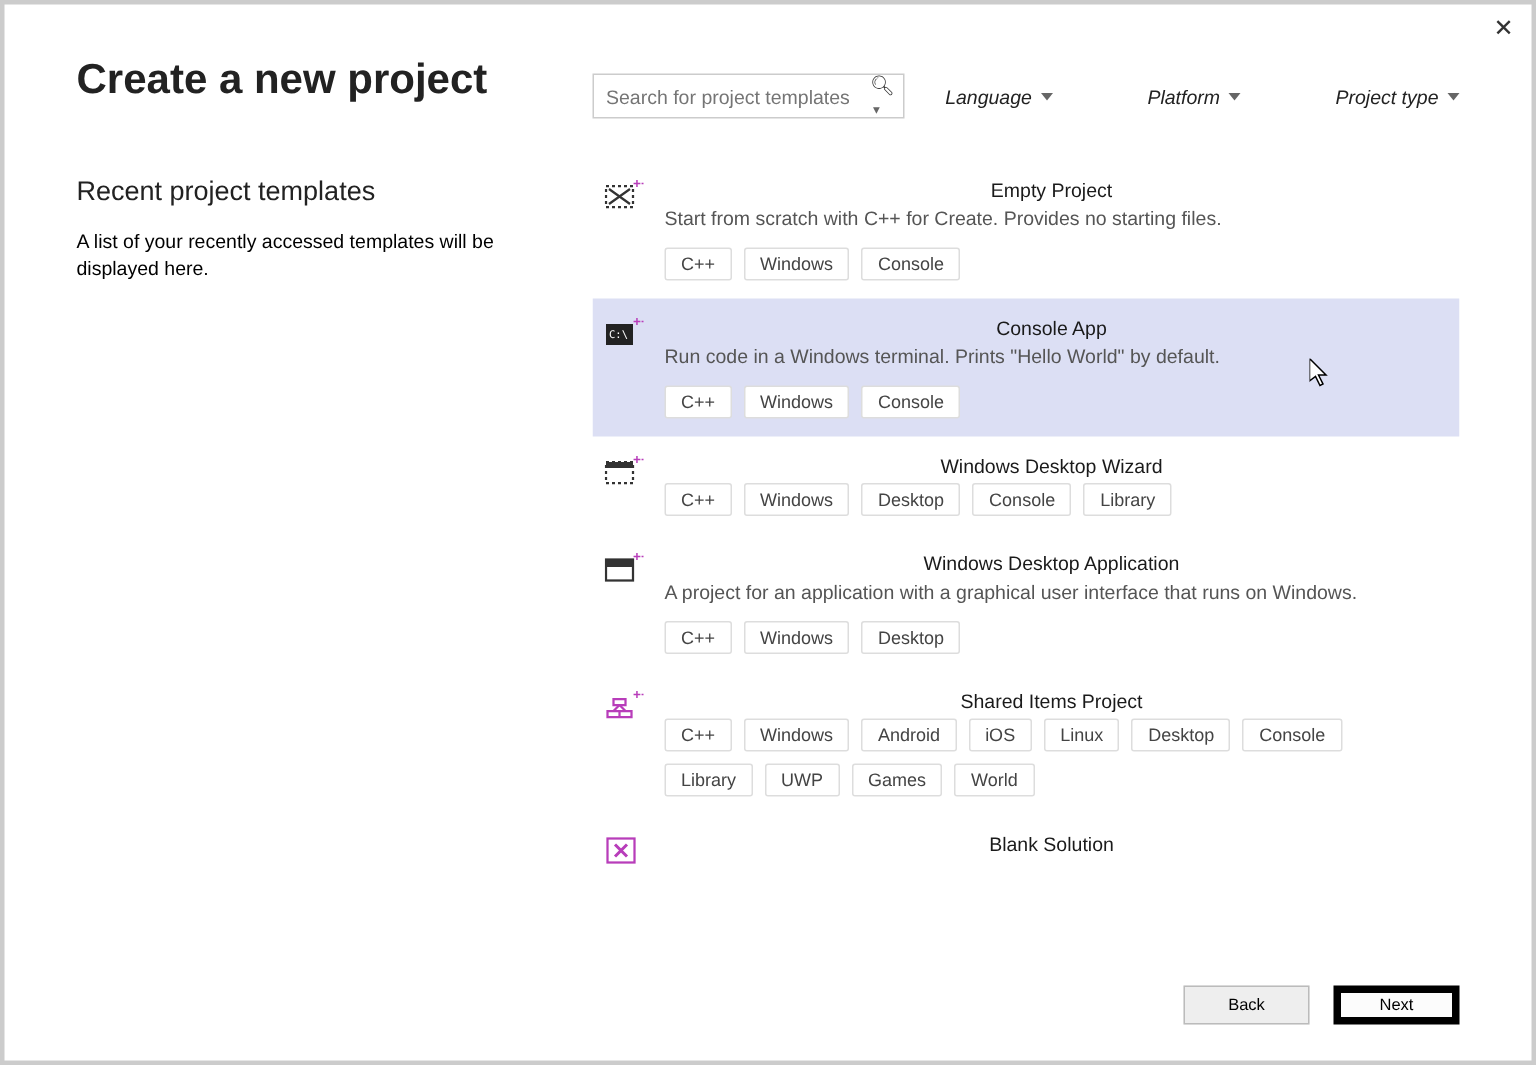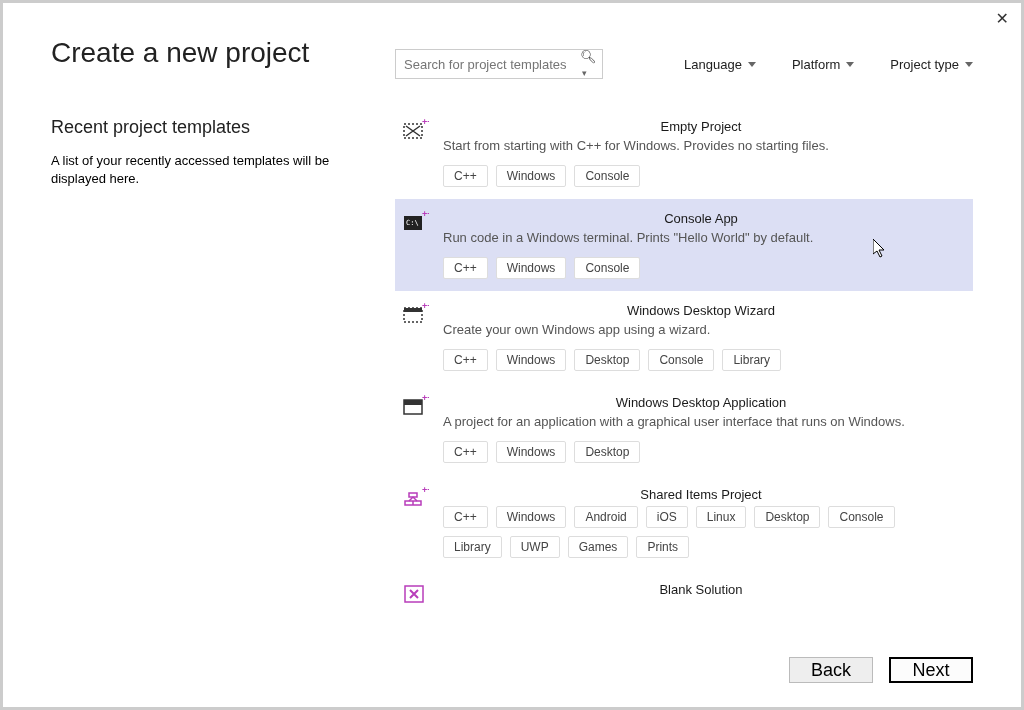--- a/index.html
+++ b/index.html
@@ -2,49 +2,49 @@
 <html><head>
 <meta charset="utf-8">
 <style>
   * { box-sizing: border-box; margin: 0; padding: 0; }
   html, body { width: 1024px; height: 710px; font-family: "Segoe UI", sans-serif; background: #fff; }
   .outer { width: 1024px; height: 710px; border: 3px solid #ccc; position: relative; background: #fff; }
   .close-x { position: absolute; top: 6px; right: 12px; font-size: 16px; color: #333; cursor: pointer; font-family: sans-serif; }
   .content { display: flex; height: calc(100% - 95px); padding: 34px 48px 0 48px; }
   .left-col { width: 344px; flex-shrink: 0; padding-right: 24px; }
   .right-col { flex: 1; display: flex; flex-direction: column; }
-  .title { font-size: 28px; font-weight: 400; color: #222; margin-bottom: 48px; }
+  .title { font-size: 28px; font-weight: 700; color: #222; margin-bottom: 48px; }
   .recent-title { font-size: 18px; font-weight: 400; color: #222; margin-bottom: 14px; }
   .recent-desc { font-size: 13px; color: #000000; line-height: 1.4; }
   .top-row { display: flex; align-items: center; gap: 24px; margin-bottom: 28px; margin-top: 12px; }
   .searchbox { display: flex; align-items: center; border: 1px solid #ccc; width: 208px; height: 30px; padding: 0 8px; }
   .searchbox input { border: none; outline: none; font-size: 13px; flex: 1; background: transparent; color: #666; }
   .search-icon { font-size: 13px; color: #333; }
   .search-icon::after { content: "▾"; font-size: 9px; margin-left: 2px; color: #666; }
-  .filter-row { display: flex; gap: 36px; margin-left: auto; }
+  .filter-row { display: flex; gap: 63px; margin-left: auto; font-style: italic; }
   .filter { font-size: 13px; color: #222; cursor: pointer; display: flex; align-items: center; gap: 6px; }
   .caret { width: 0; height: 0; border-left: 4px solid transparent; border-right: 4px solid transparent; border-top: 5px solid #666; }
   .template-list { flex: 1; overflow-y: scroll; position: relative; }
   .template-list::-webkit-scrollbar { width: 17px; }
   .template-list::-webkit-scrollbar-track { background: #f0f0f0; }
   .template-list::-webkit-scrollbar-thumb { background: #c4c4c4; }
   .template-list::-webkit-scrollbar-button { background: #f0f0f0; height: 17px; display: block; }
   .tmpl { display: flex; padding: 12px 14px 12px 8px; gap: 14px; }
   .tmpl.selected { background: #dcdff4; }
   .tmpl-icon { width: 26px; height: 26px; flex-shrink: 0; position: relative; }
   .tmpl-icon svg { width: 26px; height: 26px; }
   .tmpl-body { flex: 1; }
   .tmpl-name { font-size: 13px; color: #1a1a1a; margin-bottom: 4px; text-align: center; }
   .tmpl-desc { font-size: 13px; color: #555; line-height: 1.3; margin-bottom: 10px; }
   .tags { display: flex; flex-wrap: wrap; gap: 8px; }
   .tag { font-size: 12px; color: #444; background: #fff; border: 1px solid #ddd; padding: 3px 10px; border-radius: 2px; }
   .tmpl.selected .tag { background: #fff; }
   .footer { position: absolute; bottom: 24px; right: 48px; display: flex; gap: 16px; }
-  .btn { width: 84px; height: 26px; font-size: 18px; border: 1px solid #bbb; background: #eee; cursor: pointer; }
-  .btn.primary { border: 2px solid #000000; background: #fcfcfc; }
+  .btn { width: 84px; height: 26px; font-size: 11px; border: 1px solid #bbb; background: #eee; cursor: pointer; }
+  .btn.primary { border: 5px solid #000000; background: #fcfcfc; }
   .cursor-arrow { position: absolute; left: 870px; top: 236px; pointer-events: none; }
   .plus-badge { position: absolute; top: -3px; right: -3px; color: #b83dba; font-size: 9px; font-weight: bold; }
 </style>
 </head>
 <body>
 
 <div class="outer">
   <div class="close-x">✕</div>
 
   <div class="content">
@@ -79,21 +79,21 @@
       <div class="template-list" id="tmpl-list">
 
       <div class="tmpl">
             <div class="tmpl-icon"><svg viewBox="0 0 26 26">
                 <rect x="1" y="5" width="18" height="14" fill="none" stroke="#333" stroke-width="1.5" stroke-dasharray="2 2"></rect>
                 <path d="M3 7 L17 17 M17 7 L3 17" stroke="#333" stroke-width="1.5"></path>
                 <text class="plus-badge" x="19" y="6" font-size="9" fill="#b83dba" font-weight="bold">++</text>
               </svg></div>
             <div class="tmpl-body">
               <div class="tmpl-name">Empty Project</div>
-              <div class="tmpl-desc">Start from starting with C++ for Windows. Provides no starting files.</div>
+              <div class="tmpl-desc">Start from scratch with C++ for Create. Provides no starting files.</div>
               <div class="tags">
                 <span class="tag">C++</span>
                 <span class="tag">Windows</span>
                 <span class="tag">Console</span>
               </div>
             </div>
           </div>
           <div class="tmpl selected">
             <div class="tmpl-icon"><svg viewBox="0 0 26 26">
                 <rect x="1" y="5" width="18" height="14" fill="#222"></rect>
@@ -111,21 +111,20 @@
             </div>
           </div>
           <div class="tmpl">
             <div class="tmpl-icon"><svg viewBox="0 0 26 26">
                 <rect x="1" y="5" width="18" height="14" fill="none" stroke="#333" stroke-width="1.5" stroke-dasharray="2 2"></rect>
                 <rect x="1" y="5" width="18" height="4" fill="#333"></rect>
                 <text class="plus-badge" x="19" y="6" font-size="9" fill="#b83dba" font-weight="bold">++</text>
               </svg></div>
             <div class="tmpl-body">
               <div class="tmpl-name">Windows Desktop Wizard</div>
-              <div class="tmpl-desc">Create your own Windows app using a wizard.</div>
               <div class="tags">
                 <span class="tag">C++</span>
                 <span class="tag">Windows</span>
                 <span class="tag">Desktop</span>
                 <span class="tag">Console</span>
                 <span class="tag">Library</span>
               </div>
             </div>
           </div>
           <div class="tmpl">
@@ -156,21 +155,21 @@
                 <span class="tag">C++</span>
                 <span class="tag">Windows</span>
                 <span class="tag">Android</span>
                 <span class="tag">iOS</span>
                 <span class="tag">Linux</span>
                 <span class="tag">Desktop</span>
                 <span class="tag">Console</span>
                 <span class="tag">Library</span>
                 <span class="tag">UWP</span>
                 <span class="tag">Games</span>
-                <span class="tag">Prints</span>
+                <span class="tag">World</span>
               </div>
             </div>
           </div>
           <div class="tmpl">
             <div class="tmpl-icon"><svg viewBox="0 0 26 26">
                 <rect x="2" y="4" width="18" height="16" fill="#fff" stroke="#b83dba" stroke-width="1.5"></rect>
                 <path d="M7 8 L11 12 L7 16 M15 8 L11 12 L15 16" fill="none" stroke="#b83dba" stroke-width="2"></path>
               </svg></div>
             <div class="tmpl-body">
               <div class="tmpl-name">Blank Solution</div>

